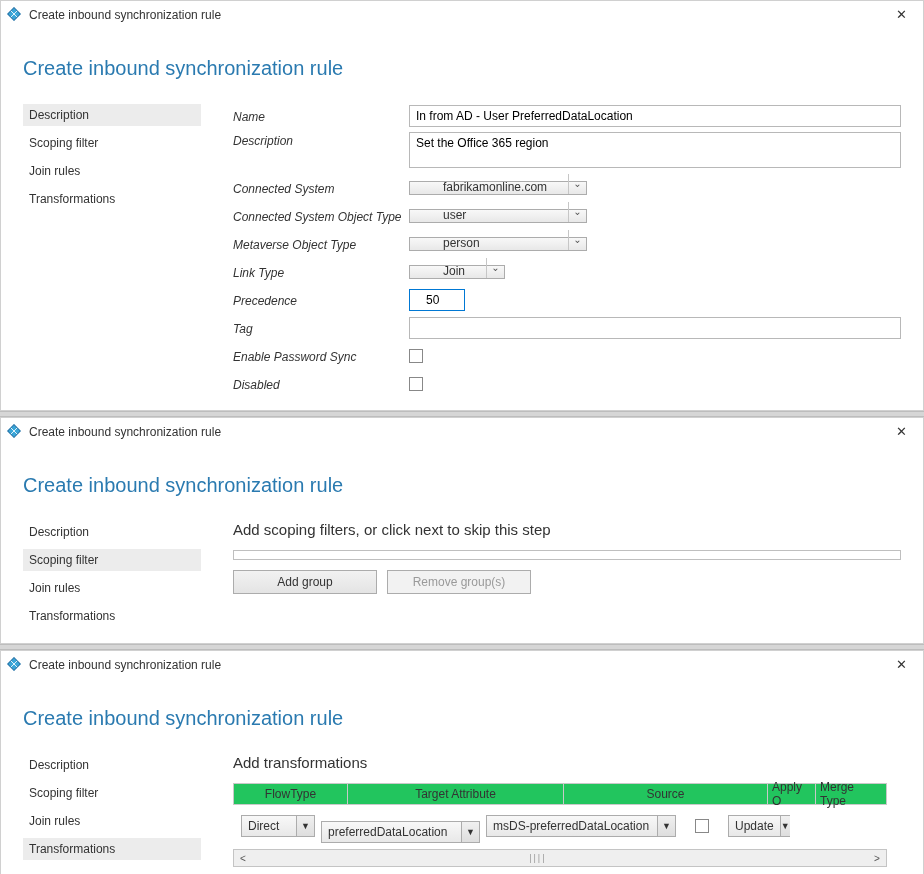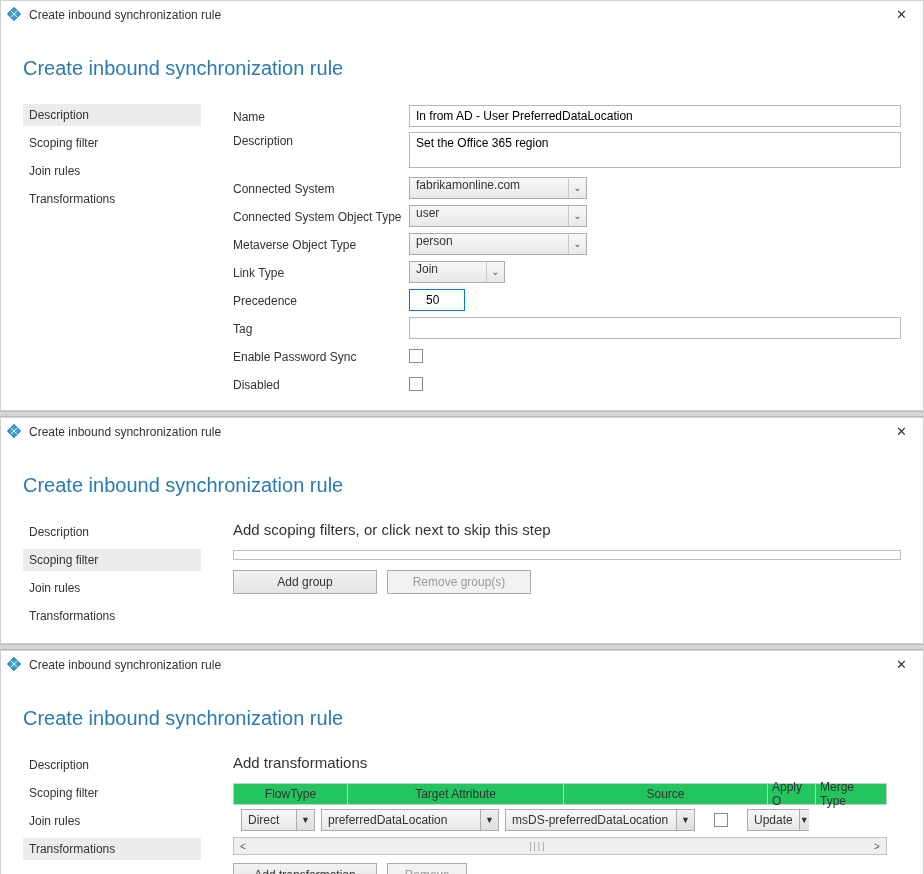--- a/index.html
+++ b/index.html
@@ -74,20 +74,21 @@
     min-height: 24px;
     margin-bottom: 4px;
   }
   .form-row.tall { align-items: flex-start; margin-bottom: 8px; }
   .form-label {
     width: 176px;
     font-size: 12px;
     color: #333;
     flex-shrink: 0;
     padding-top: 2px;
+    font-style: italic;
   }
   .form-input-text {
     flex: 1;
     border: 1px solid #b8b8b8;
     padding: 3px 6px;
     font-size: 12px;
     font-family: inherit;
     height: 22px;
   }
   .form-input-textarea {
@@ -102,25 +103,26 @@
   .form-input-small {
     width: 56px;
     border: 1px solid #0078d4;
     padding: 3px 16px;
     font-size: 12px;
     font-family: inherit;
     height: 22px;
   }
   .combo {
     display: flex;
-    align-items: flex-start;
+    align-items: flex-end;
     background: linear-gradient(#f8f8f8,#e8e8e8);
     border: 1px solid #acacac;
-    height: 22px;
-    cursor: pointer;
+    height: 14px;
+    cursor: pointer;
+    padding-left: 27px;
   }
   .combo.w170 { width: 178px; }
   .combo.w90  { width: 96px; }
   .combo-text {
     flex: 1;
     padding: 0 6px;
     font-size: 12px;
     color: #333;
   }
   .combo-arrow {
@@ -217,21 +219,21 @@
   .cell-combo .combo-text { padding: 0 6px; font-size: 12px; }
   .cell-combo .arrow-box {
     width: 18px;
     border-left: 1px solid #acacac;
     text-align: center;
     font-size: 9px;
     line-height: 20px;
     background: linear-gradient(#f0f0f0,#dedede);
   }
   .cell-combo.flow   { width: 74px; }
-  .cell-combo.target { width: 178px; }
+  .cell-combo.target { width: 159px; margin-top: 12px; }
   .cell-combo.source { width: 190px; }
   .cell-combo.merge  { width: 62px; }
   .cell-check { width: 40px; display:flex; justify-content:center; }
 
   .hscroll {
     display: flex;
     border: 1px solid #c4c4c4;
     height: 18px;
     background: #efefef;
     align-items: stretch;

